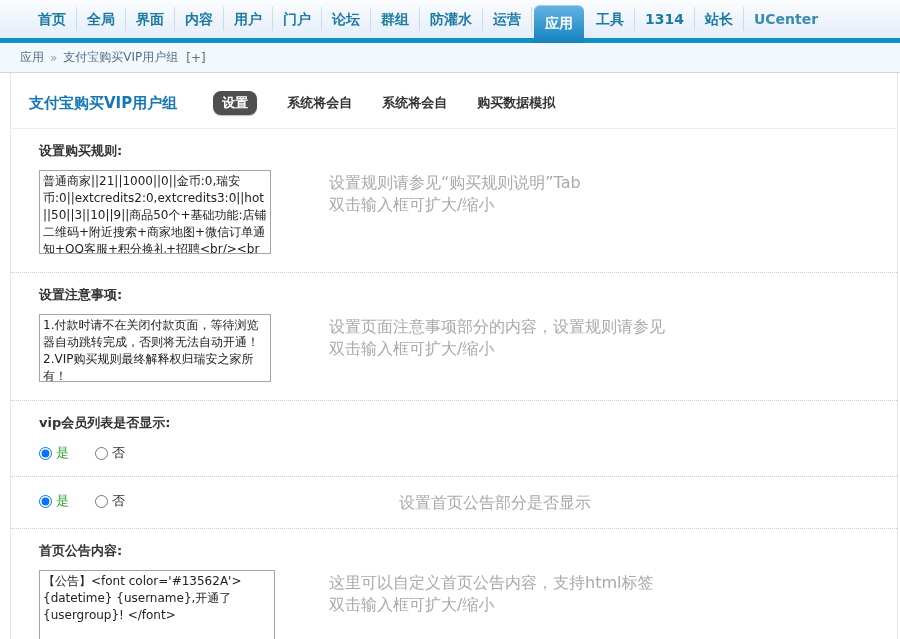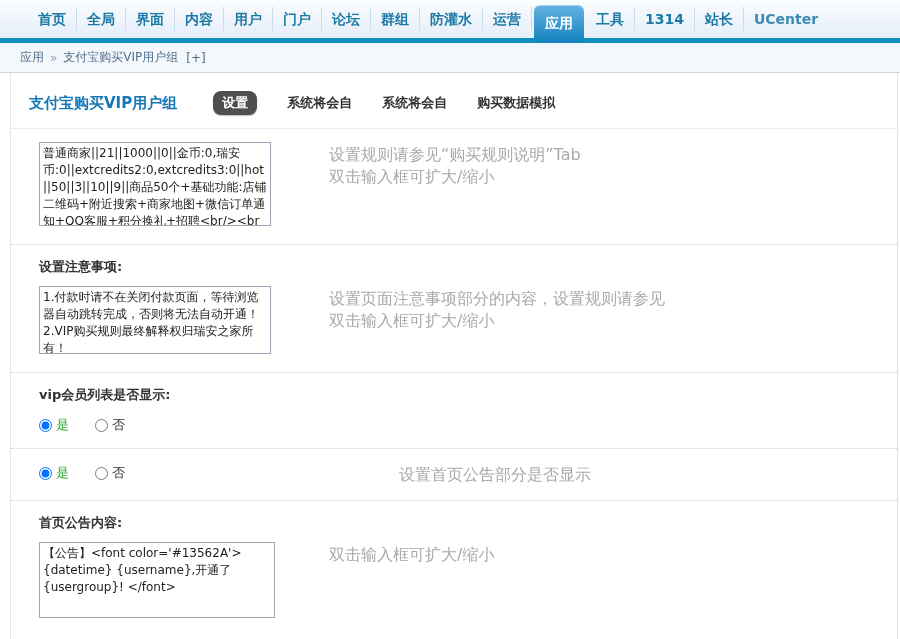--- a/index.html
+++ b/index.html
@@ -114,20 +114,21 @@
     <span class="page-title">支付宝购买VIP用户组</span>
     <div class="tabs">
       <span class="tab active">设置</span>
       <span class="tab">系统将会自</span>
       <span class="tab">系统将会自</span>
       <span class="tab">购买数据模拟</span>
     </div>
   </div>
 
   <div class="form-row">
+    <div class="row-label">设置购买规则:</div>
     <div class="row-body">
       <div class="ctl-col">
         <textarea class="ta-rules" style="">普通商家||21||1000||0||金币:0,瑞安币:0||extcredits2:0,extcredits3:0||hot||50||3||10||9||商品50个+基础功能:店铺二维码+附近搜索+商家地图+微信订单通知+QQ客服+积分换礼+招聘&lt;br/&gt;&lt;br</textarea>
       </div>
       <div class="hint-col">
         <div>设置规则请参见“购买规则说明”Tab</div>
         <div>双击输入框可扩大/缩小</div>
       </div>
     </div>
   </div>
@@ -185,18 +186,19 @@
     </div>
   </div>
 
   <div class="form-row">
     <div class="row-label">首页公告内容:</div>
     <div class="row-body">
       <div class="ctl-col">
         <textarea class="ta-announce" style="">【公告】&lt;font color='#13562A'&gt; {datetime} {username},开通了 {usergroup}! &lt;/font&gt;</textarea>
       </div>
       <div class="hint-col">
+        <div>这里可以自定义首页公告内容，支持html标签</div>
         <div>双击输入框可扩大/缩小</div>
       </div>
     </div>
   </div>
 
 </div>
 
 </body></html>

